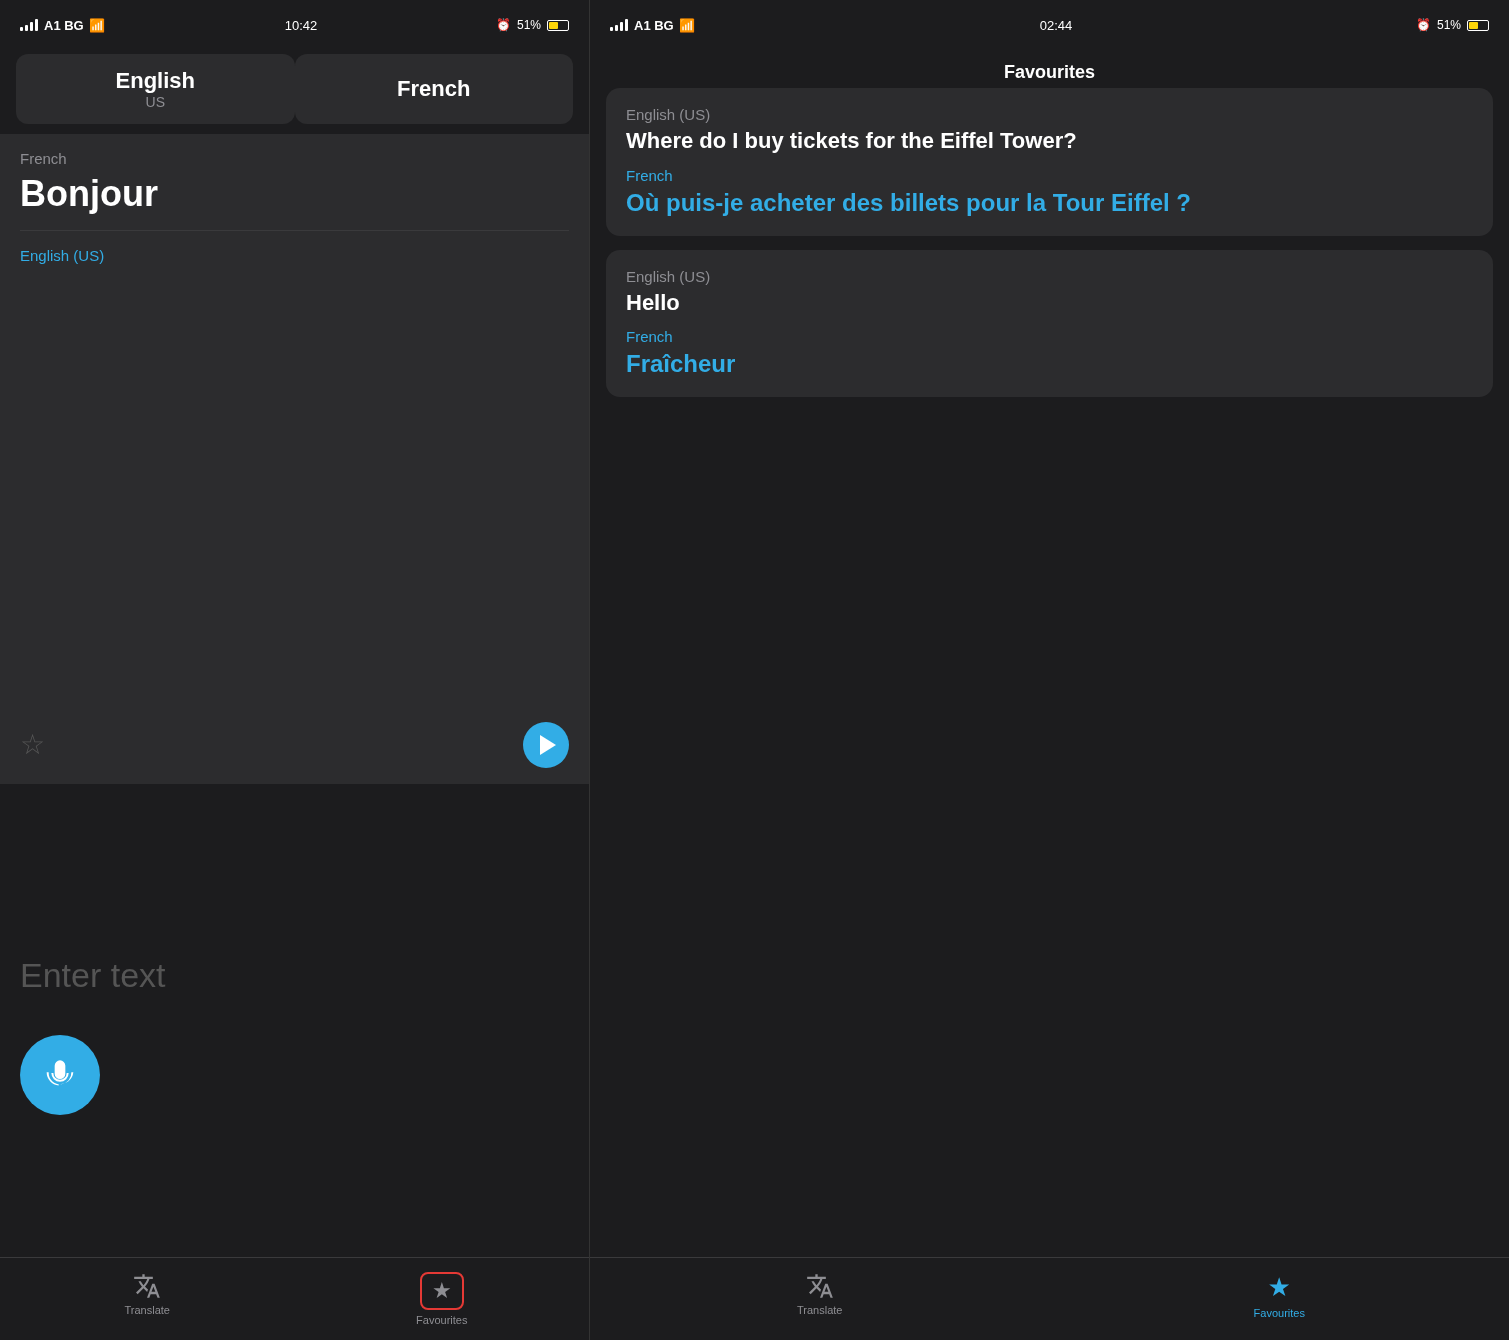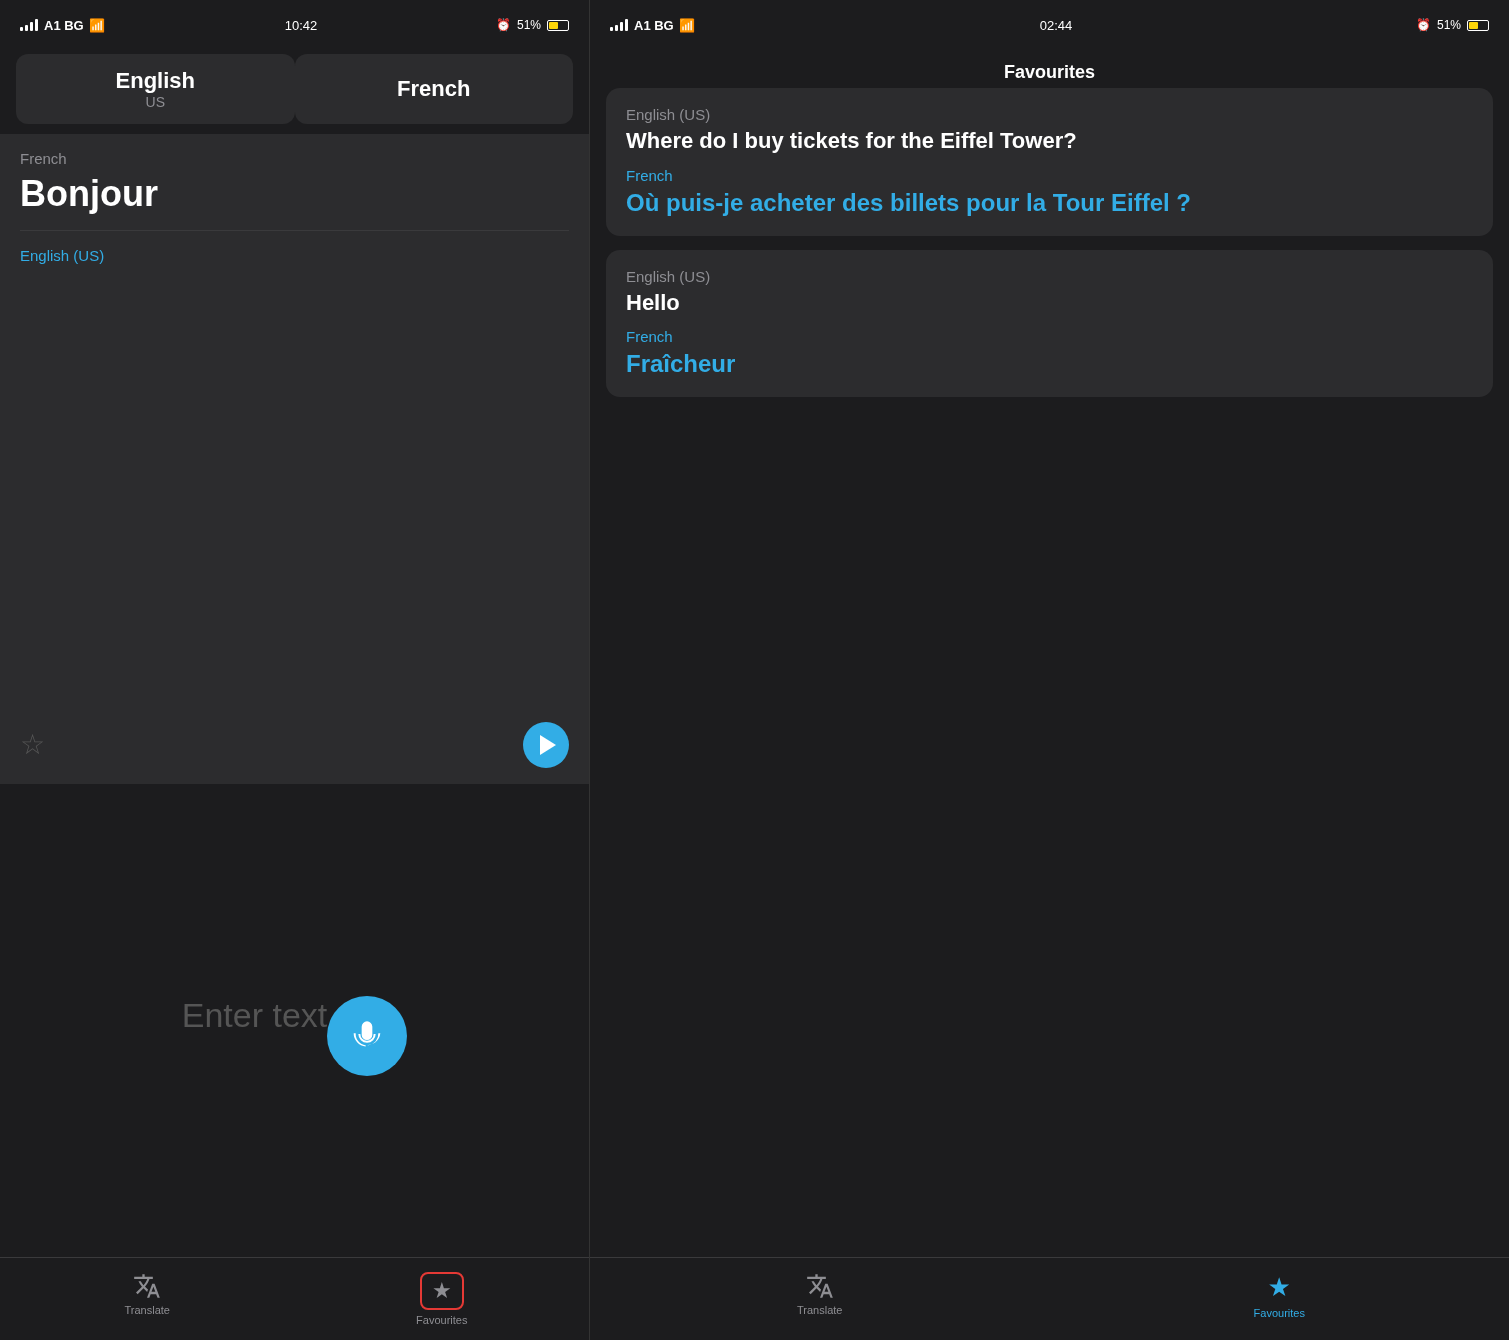--- a/index.html
+++ b/index.html
@@ -182,22 +182,21 @@
       border-bottom: 10px solid transparent;
       border-left: 16px solid #fff;
       margin-left: 3px;
     }
 
     
     .input-area {
       background: #1c1c1e;
       flex: 1;
       display: flex;
-      flex-direction: row;
-      align-items: center;
+      flex-direction: column;
       justify-content: center;
       padding: 30px 20px 0;
     }
     .input-placeholder {
       font-size: 34px;
       color: #555;
       margin-bottom: 40px;
     }
     .mic-btn {
       width: 80px;

